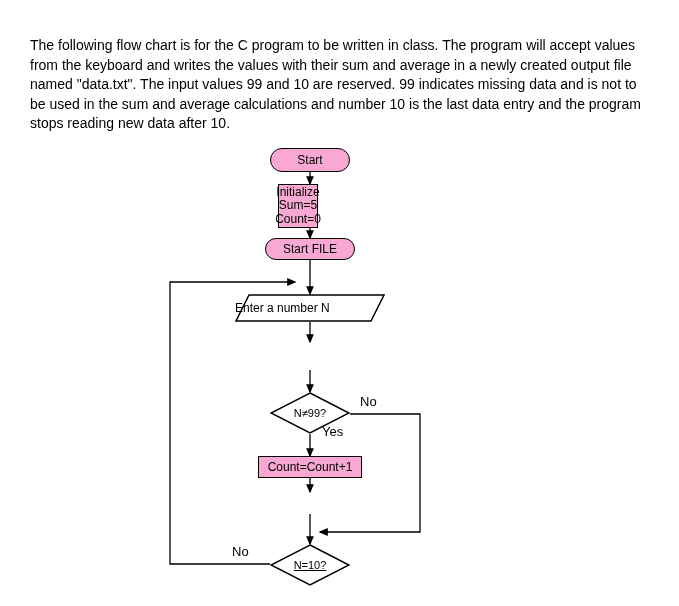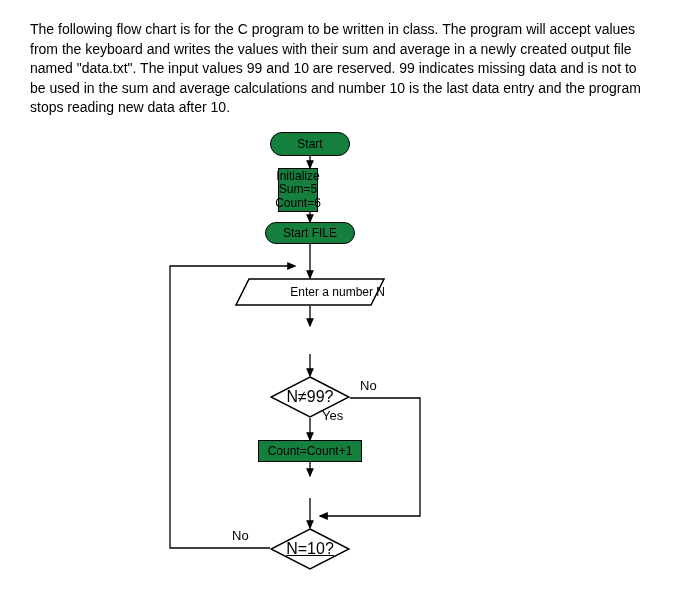--- a/index.html
+++ b/index.html
@@ -7,62 +7,62 @@
     font-size: 14px;
     width: 679px;
     height: 606px;
     margin: 0;
     padding: 0;
     position: relative;
     background: #fff;
     color: #000;
   }
   .description {
-    padding: 20px 30px 10px 30px;
+    padding: 36px 30px 10px 30px;
     line-height: 1.4;
   }
   .chart {
     position: relative;
     width: 679px;
     height: 470px;
   }
   .node {
     position: absolute;
     text-align: center;
-    background: #15803d;
+    background: #f9a8d4;
     border: 1.5px solid #000;
     display: flex;
     align-items: center;
     justify-content: center;
     flex-direction: column;
     font-size: 12px;
     box-sizing: border-box;
   }
   .terminator { border-radius: 20px; }
   .rect { }
   .io {
     border: none;
     height: 26px;
     position: absolute;
     display: flex;
     align-items: center;
-    justify-content: flex-end;
+    justify-content: flex-start;
     font-size: 12px;
   }
   .io svg { position: absolute; top:0; left:0; width:100%; height:100%; }
   .io span { position: relative; z-index: 2; }
   .diamond {
     border: none;
     position: absolute;
     display: flex;
     align-items: center;
     justify-content: center;
   }
   .diamond svg { position:absolute; top:0; left:0; width:100%; height:100%; }
-  .diamond span { position: relative; z-index:2; font-size:16px; }
+  .diamond span { position: relative; z-index:2; font-size:11px; }
   .label {
     position: absolute;
     font-size: 13px;
   }
   .conn { position:absolute; }
   .conn line, .conn polyline { stroke:#000; stroke-width:1.3; fill:none; }
   .arrowhead { fill:#000; }
 </style>
 </head>
 <body>
@@ -100,21 +100,21 @@
     <line x1="250" y1="138" x2="295" y2="138" marker-end="url(#ah)"></line>
   </svg>
 
   <div class="node terminator" style="left:270px; top:4px; width:80px; height:24px;">
     <span>Start</span>
   </div>
 
   <div class="node rect" style="left:278px; top:40px; width:40px; height:44px; line-height:1.1;">
     <span>Initialize</span>
     <span>Sum=5</span>
-    <span>Count=6</span>
+    <span>Count=0</span>
   </div>
 
   <div class="node" style="left:265px; top:94px; width:90px; height:22px; border-radius:11px;">
     <span>Start FILE</span>
   </div>
 
   <div class="io" style="left:235px; top:150px; width:150px; height:28px;">
     <svg viewBox="0 0 150 28" preserveAspectRatio="none">
       <polygon points="14,1 149,1 136,27 1,27" fill="#fff" stroke="#000" stroke-width="1.5"></polygon>
     </svg>

